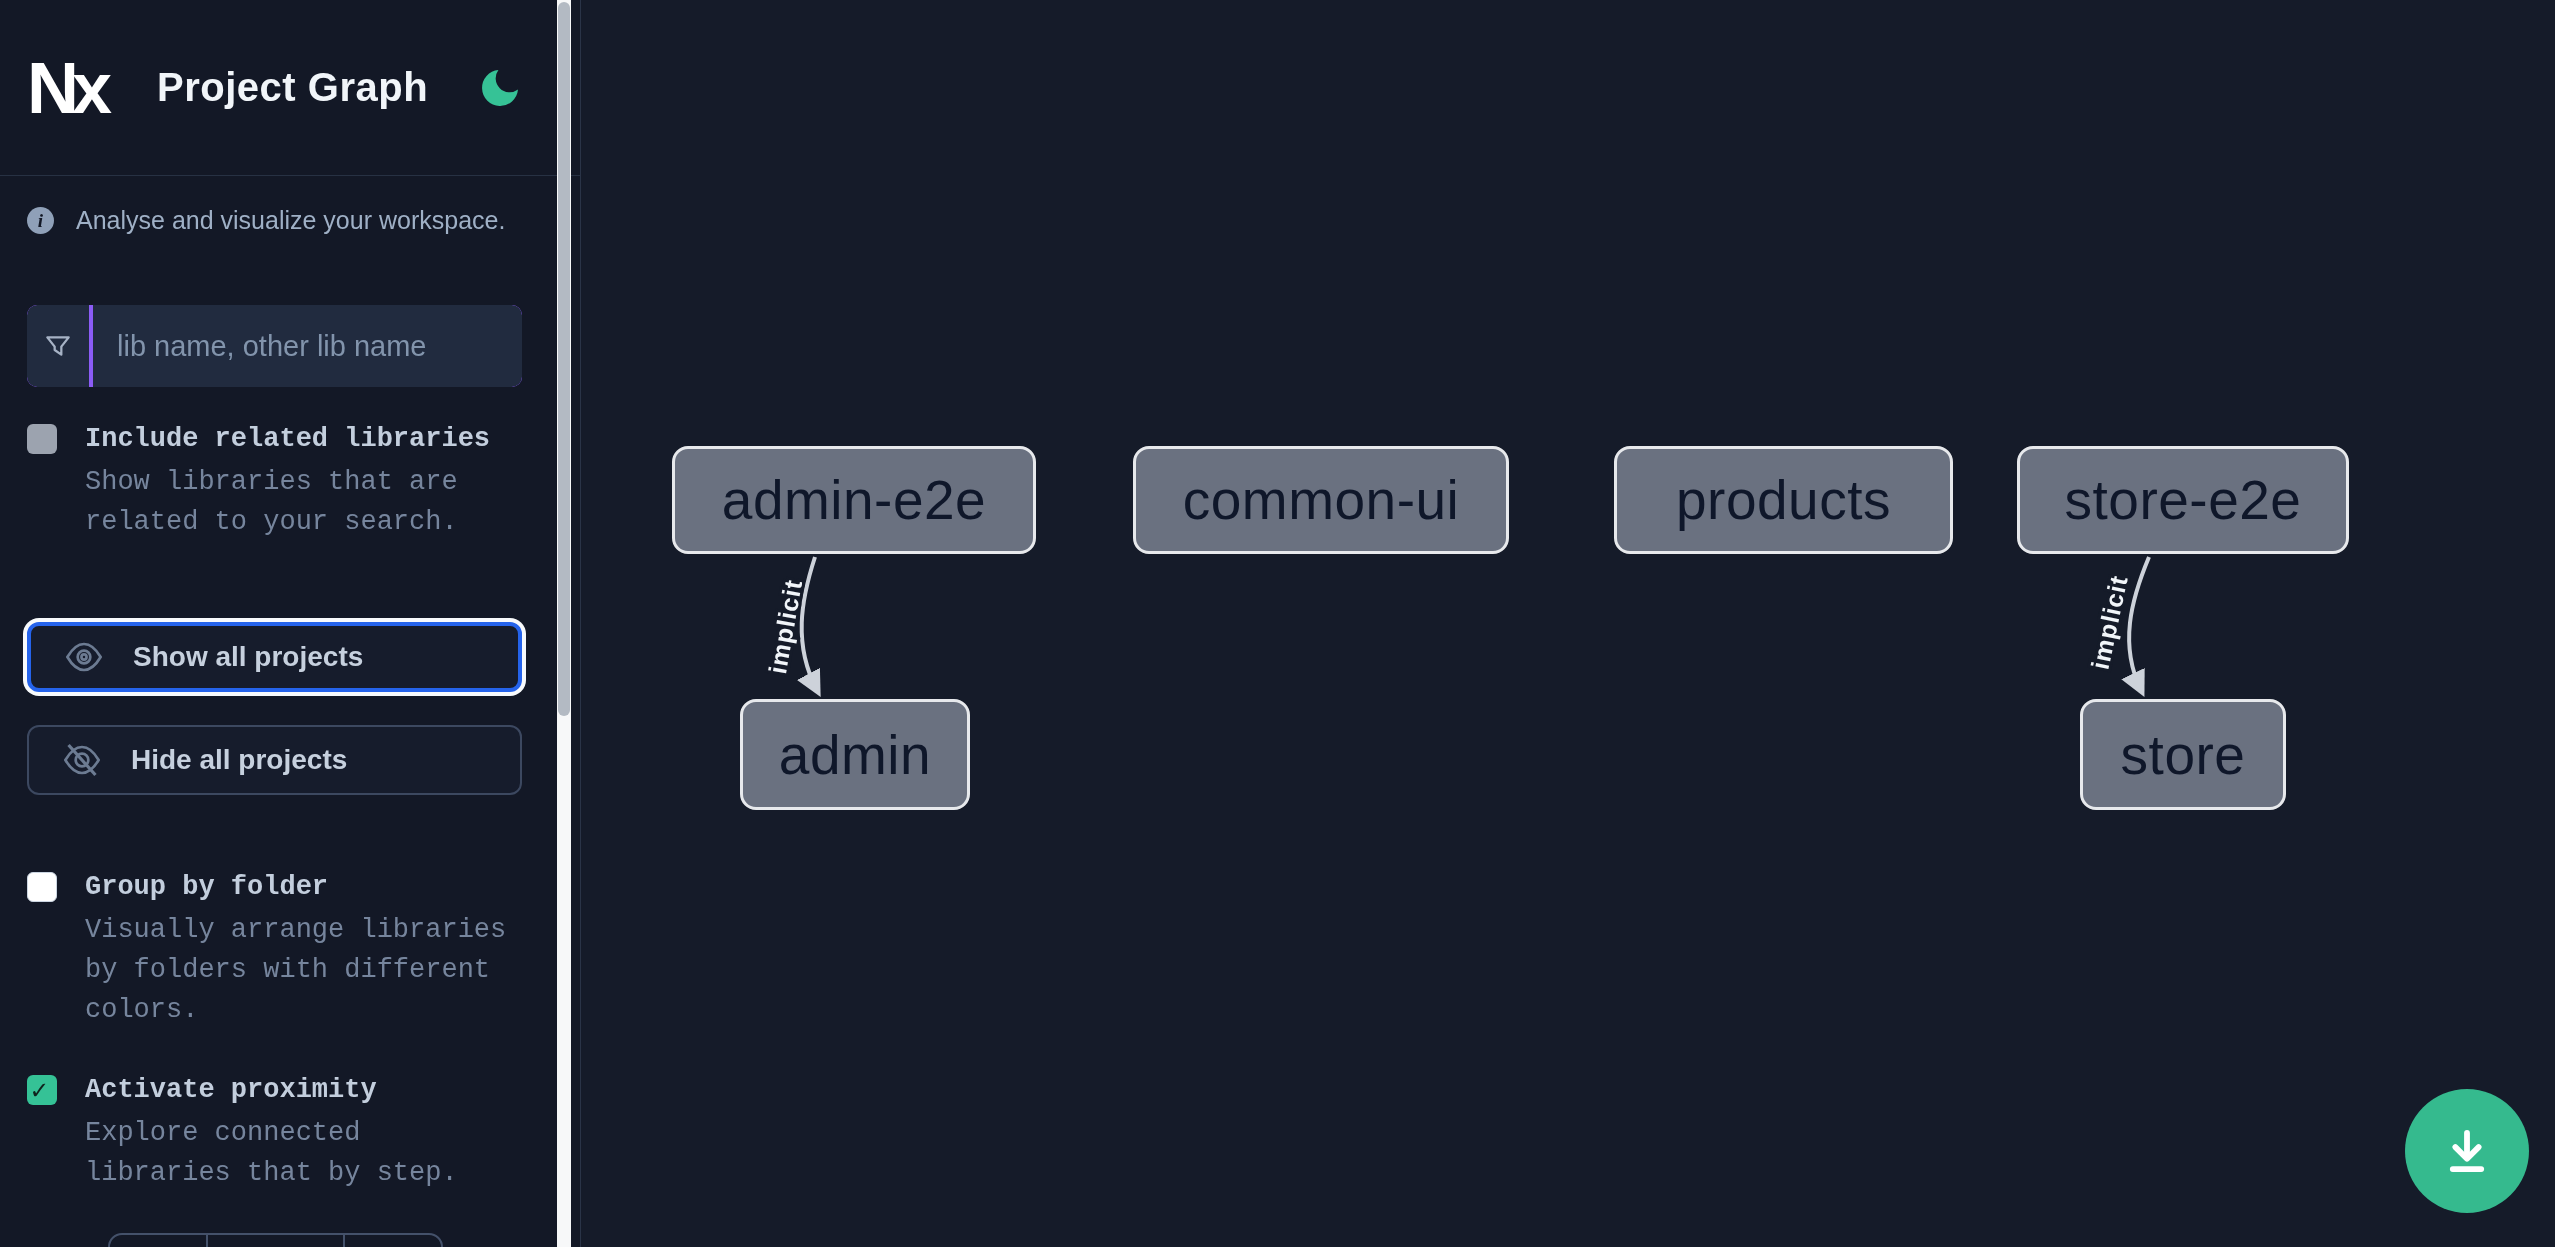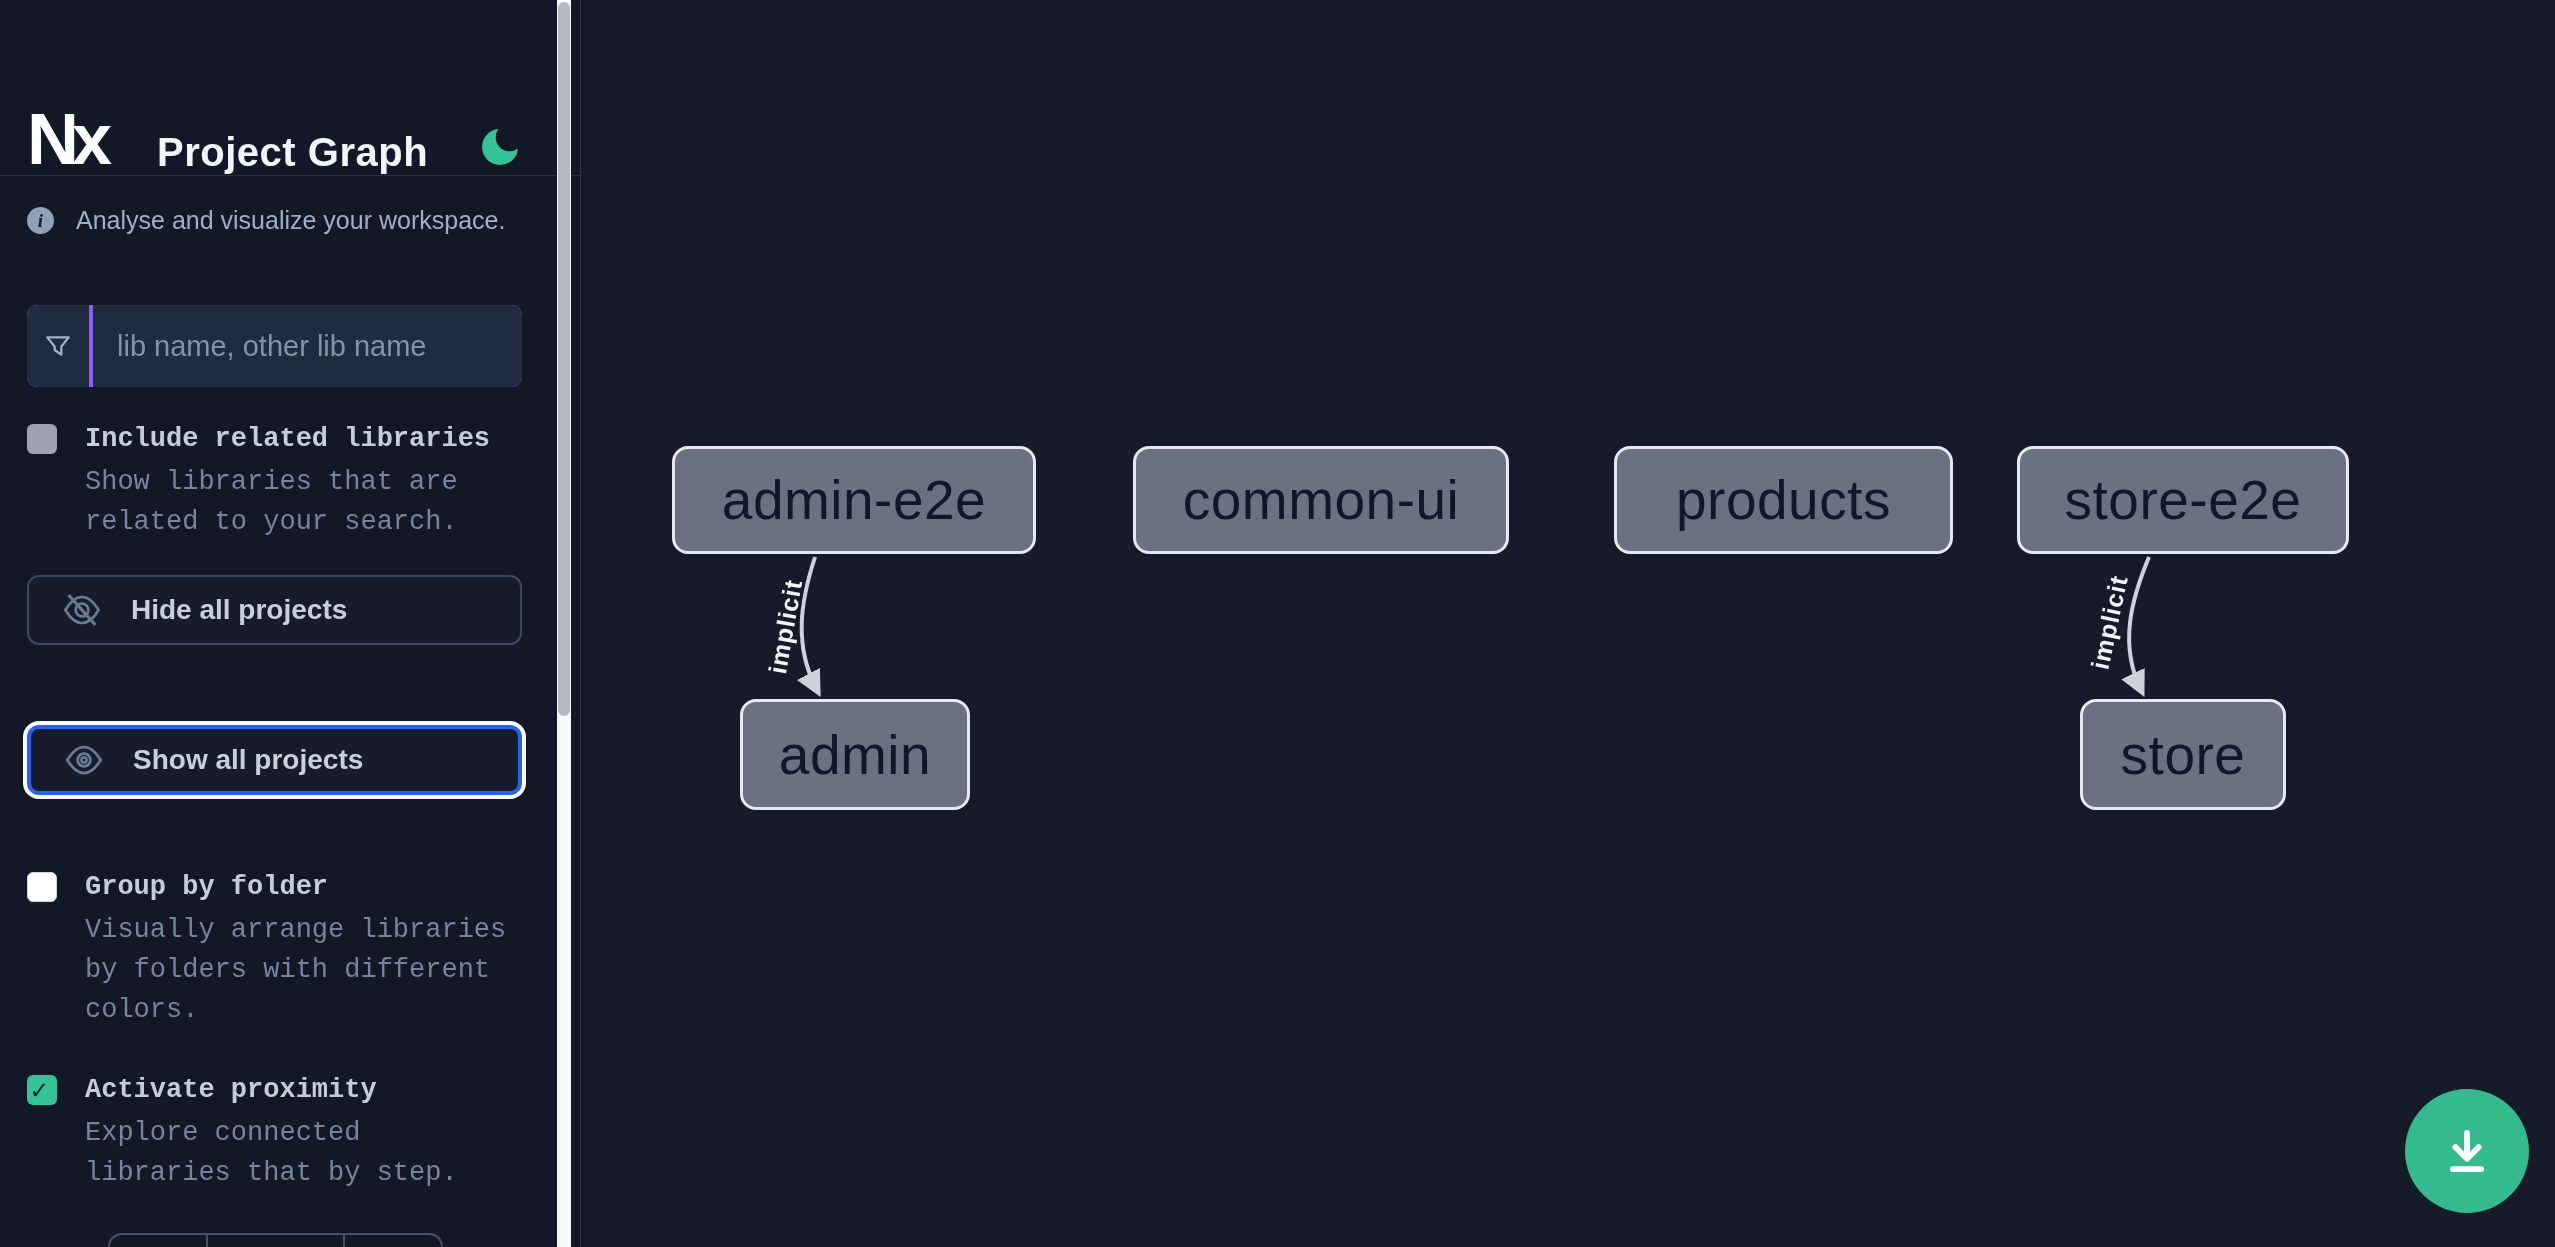--- a/index.html
+++ b/index.html
@@ -2,21 +2,21 @@
 <html><head>
 <meta charset="utf-8">
 <style>
   * { margin:0; padding:0; box-sizing:border-box; }
   html,body { width:2555px; height:1247px; overflow:hidden; background:#151b29;
               font-family:"Liberation Sans","DejaVu Sans",sans-serif; }
   .app { width:2555px; height:1247px; display:flex; }
 
   
   .sidebar { position:relative; width:580px; height:1247px; background:#131826; flex:0 0 580px; }
-  .sidebar-header { height:176px; display:flex; align-items:flex-end; padding-left:27px;
+  .sidebar-header { height:176px; display:flex; align-items:center; padding-left:27px;
                     border-bottom:1px solid #273143; }
   .logo { font-size:72px; font-weight:800; color:#ffffff; letter-spacing:-7px; line-height:1; }
   .title { margin-left:52px; font-size:40px; font-weight:600; color:#f1f5f9; letter-spacing:0.5px; }
   .theme-toggle { margin-left:44px; background:none; border:none; cursor:pointer; width:56px; height:56px;
                   display:flex; align-items:center; justify-content:center; }
 
   .sidebar-body { padding:0 36px 0 27px; }
   .tagline-row { margin-top:30px; display:flex; align-items:center; gap:22px; }
   .info-icon { width:27px; height:27px; border-radius:50%; background:#8fa0b8; color:#131826;
                font-size:19px; font-weight:700; display:flex; align-items:center; justify-content:center;
@@ -112,36 +112,36 @@
       </div>
 
       <label class="option opt-include">
         <span class="checkbox cb-gray"></span>
         <span class="option-text">
           <span class="option-label">Include related libraries</span>
           <span class="option-desc">Show libraries that are related to your search.</span>
         </span>
       </label>
 
+      <button class="action-btn btn-show">
+        <svg width="38" height="38" viewBox="0 0 24 24" fill="none" stroke="#6c7b92" stroke-width="1.7">
+          <path d="M1.5 12 C5.5 5.2 9 3.8 12 3.8 C15 3.8 18.5 5.2 22.5 12 C18.5 18.8 15 20.2 12 20.2 C9 20.2 5.5 18.8 1.5 12 Z"></path>
+          <circle cx="12" cy="12" r="4"></circle>
+          <circle cx="12" cy="12" r="1.6"></circle>
+        </svg>
+        <span class="action-label">Show all projects</span>
+      </button>
+
       <button class="action-btn btn-hide">
         <svg width="38" height="38" viewBox="0 0 24 24" fill="none" stroke="#6c7b92" stroke-width="1.7">
           <path d="M1.5 12 C5.5 5.2 9 3.8 12 3.8 C15 3.8 18.5 5.2 22.5 12 C18.5 18.8 15 20.2 12 20.2 C9 20.2 5.5 18.8 1.5 12 Z"></path>
           <circle cx="12" cy="12" r="4"></circle>
           <path d="M3.5 2.5 L20.5 21.5" stroke-width="2"></path>
         </svg>
         <span class="action-label">Hide all projects</span>
-      </button>
-
-      <button class="action-btn btn-show">
-        <svg width="38" height="38" viewBox="0 0 24 24" fill="none" stroke="#6c7b92" stroke-width="1.7">
-          <path d="M1.5 12 C5.5 5.2 9 3.8 12 3.8 C15 3.8 18.5 5.2 22.5 12 C18.5 18.8 15 20.2 12 20.2 C9 20.2 5.5 18.8 1.5 12 Z"></path>
-          <circle cx="12" cy="12" r="4"></circle>
-          <circle cx="12" cy="12" r="1.6"></circle>
-        </svg>
-        <span class="action-label">Show all projects</span>
       </button>
 
       <label class="option opt-group">
         <span class="checkbox cb-white"></span>
         <span class="option-text">
           <span class="option-label">Group by folder</span>
           <span class="option-desc">Visually arrange libraries by folders with different colors.</span>
         </span>
       </label>
 

